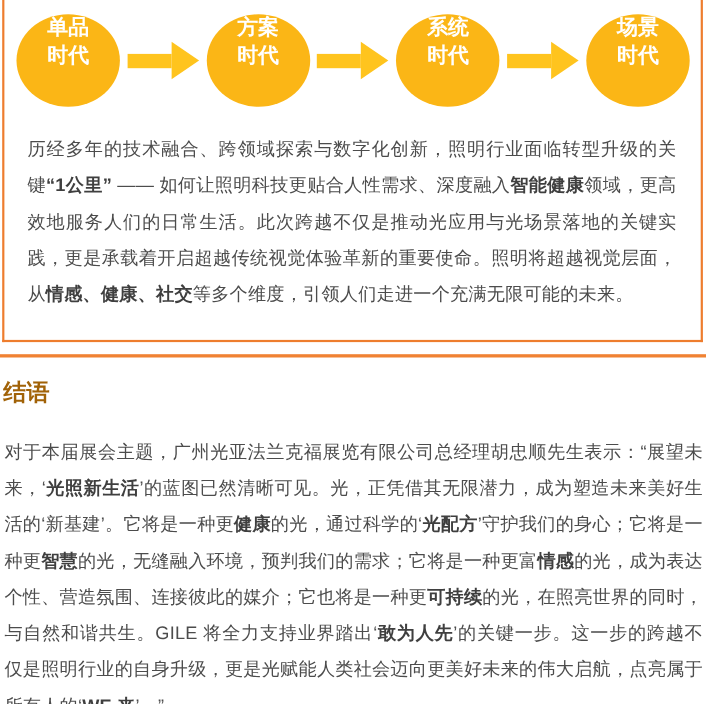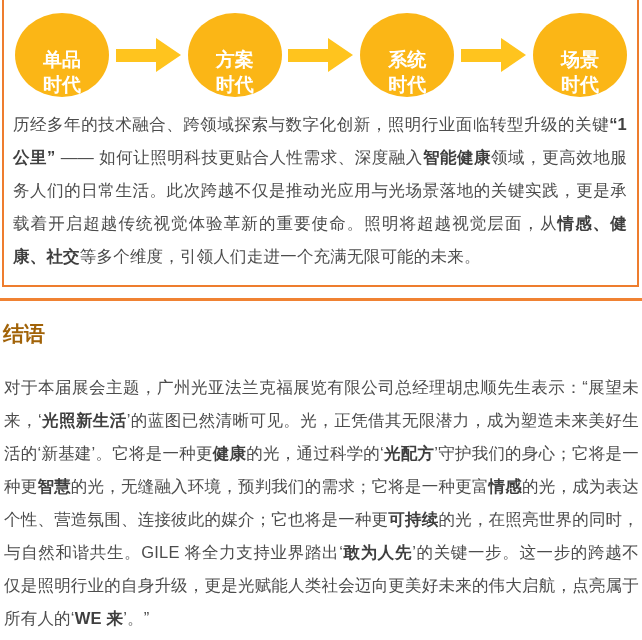--- a/index.html
+++ b/index.html
@@ -17,42 +17,42 @@
     border-top:none;
     background:#ffffff;
   }
   .era-diagram {
     display:flex; align-items:center; justify-content:space-between;
     padding:13px 10px 9px 11px;
   }
   .era-circle {
     width:94px; height:84px; border-radius:50%;
     background:#FBB616; flex:0 0 auto;
-    display:flex; align-items:flex-end; justify-content:center;
+    display:flex; align-items:flex-start; justify-content:center;
     text-align:center;
   }
   .era-circle .lbl {
     color:#ffffff; font-weight:bold; font-size:19px; line-height:1.32;
   }
   .flow-arrow { display:flex; align-items:center; flex:0 0 auto; margin:0 1px; }
   .flow-arrow .shaft { width:40px; height:13px; background:#FFC41E; }
   .flow-arrow .head {
     width:0; height:0;
     border-top:17px solid transparent;
     border-bottom:17px solid transparent;
     border-left:25px solid #FFC41E;
   }
 
   
   .para {
     font-size:16.5px; line-height:33px; color:#4C4C4C;
     text-align:justify; letter-spacing:0.2px;
   }
   .para b { color:#3F3F3F; }
-  .intro-para { padding:2px 10px 12px 9px; margin:0; }
+  .intro-para { padding:2px 10px 12px 9px; margin:12px; }
 
   .divider { height:3px; background:#F08233; border:none; margin:0; }
   .divider-top { margin-top:11px; }
 
   .section-heading {
     margin:21px 0 0 3px;
     font-size:21px; font-weight:bold; color:#a16207;
     line-height:1.1;
   }
 

